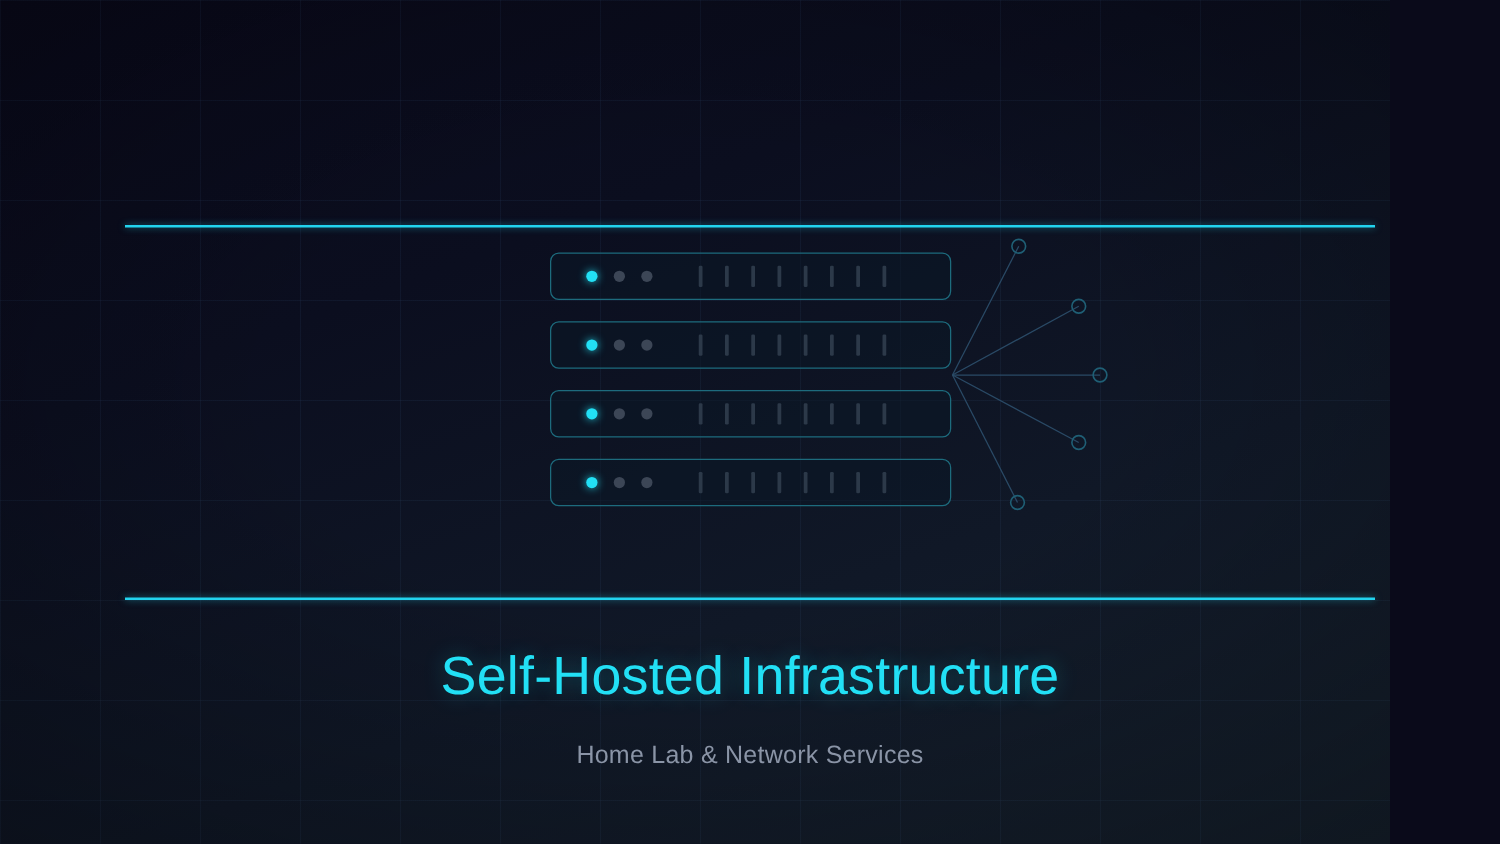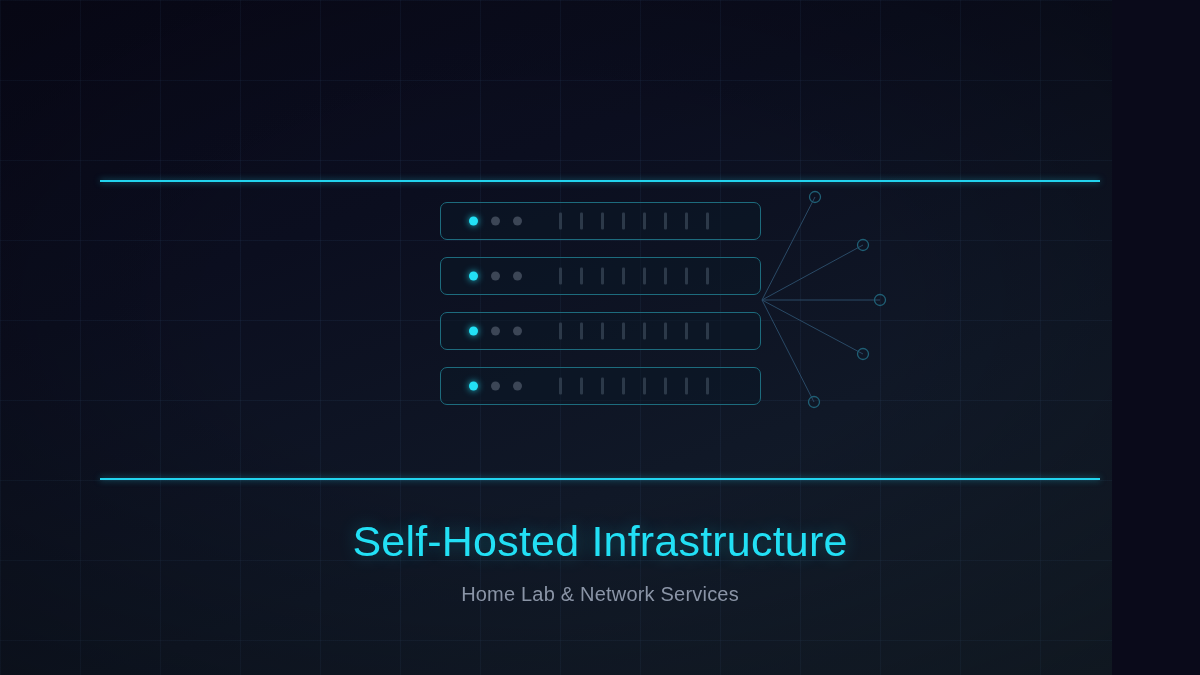--- a/index.html
+++ b/index.html
@@ -136,21 +136,21 @@
   .title {
     margin: 0;
     font-size: 43px;
     font-weight: 400;
     letter-spacing: 0.2px;
     color: #22e0f5;
     text-shadow: 0 0 18px rgba(34,224,245,0.30);
     line-height: 1.18;
   }
   .subtitle {
-    margin: 16px 0 0 0;
+    margin: 26px 0 0 0;
     font-size: 20px;
     font-weight: 400;
     color: #8a94a6;
     letter-spacing: 0.2px;
   }
 </style>
 </head>
 <body>
 
 <div id="slide">

